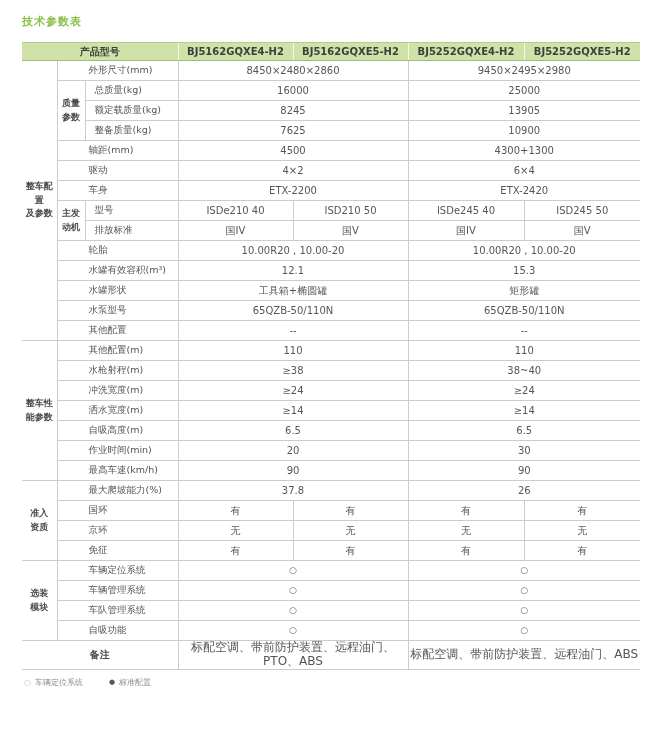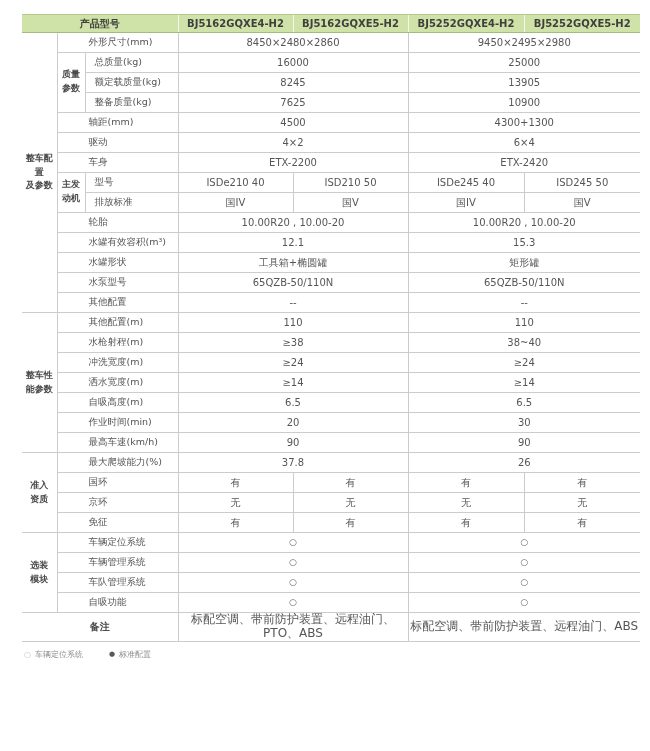--- a/index.html
+++ b/index.html
@@ -39,21 +39,21 @@
   }
   tr > td:last-child { border-right: none; }
   td.grp {
     border-left: none;
     font-weight: bold; font-size: 9px; color: #4a4a4a;
     white-space: pre-line; line-height: 1.5;
     text-align: center;
   }
   td.sub {
     font-weight: bold; font-size: 9px; color: #4a4a4a;
-    white-space: pre-line; line-height: 1.5; font-family: Liberation Mono, monospace;
+    white-space: pre-line; line-height: 1.5;
   }
   td.lbl {
     text-align: left; font-size: 9.5px; color: #555555;
     padding-left: 9px;
   }
   td.lbl-span { padding-left: 31px; }
   td.opt { font-size: 9px; color: #666666; }
   td.remark-lbl {
     border-left: none; font-weight: bold; font-size: 10px; color: #4a4a4a;
     text-align: center;
@@ -66,20 +66,21 @@
     font-size: 8px; color: #8a8a8a;
   }
   .legend .item { display: flex; align-items: center; gap: 4px; }
   .sym-optional { color: #bdbdbd; font-size: 8px; }
   .sym-standard { color: #595959; font-size: 7px; }
 </style>
 </head>
 <body>
 
 <div class="page">
+  <div class="title">技术参数表</div>
 
   <table class="spec">
     <colgroup>
       <col style="width:35px">
         <col style="width:28px">
         <col style="width:93px">
       <col style="width:115px">
         <col style="width:115px">
         <col style="width:116px">
         <col style="width:116px">

